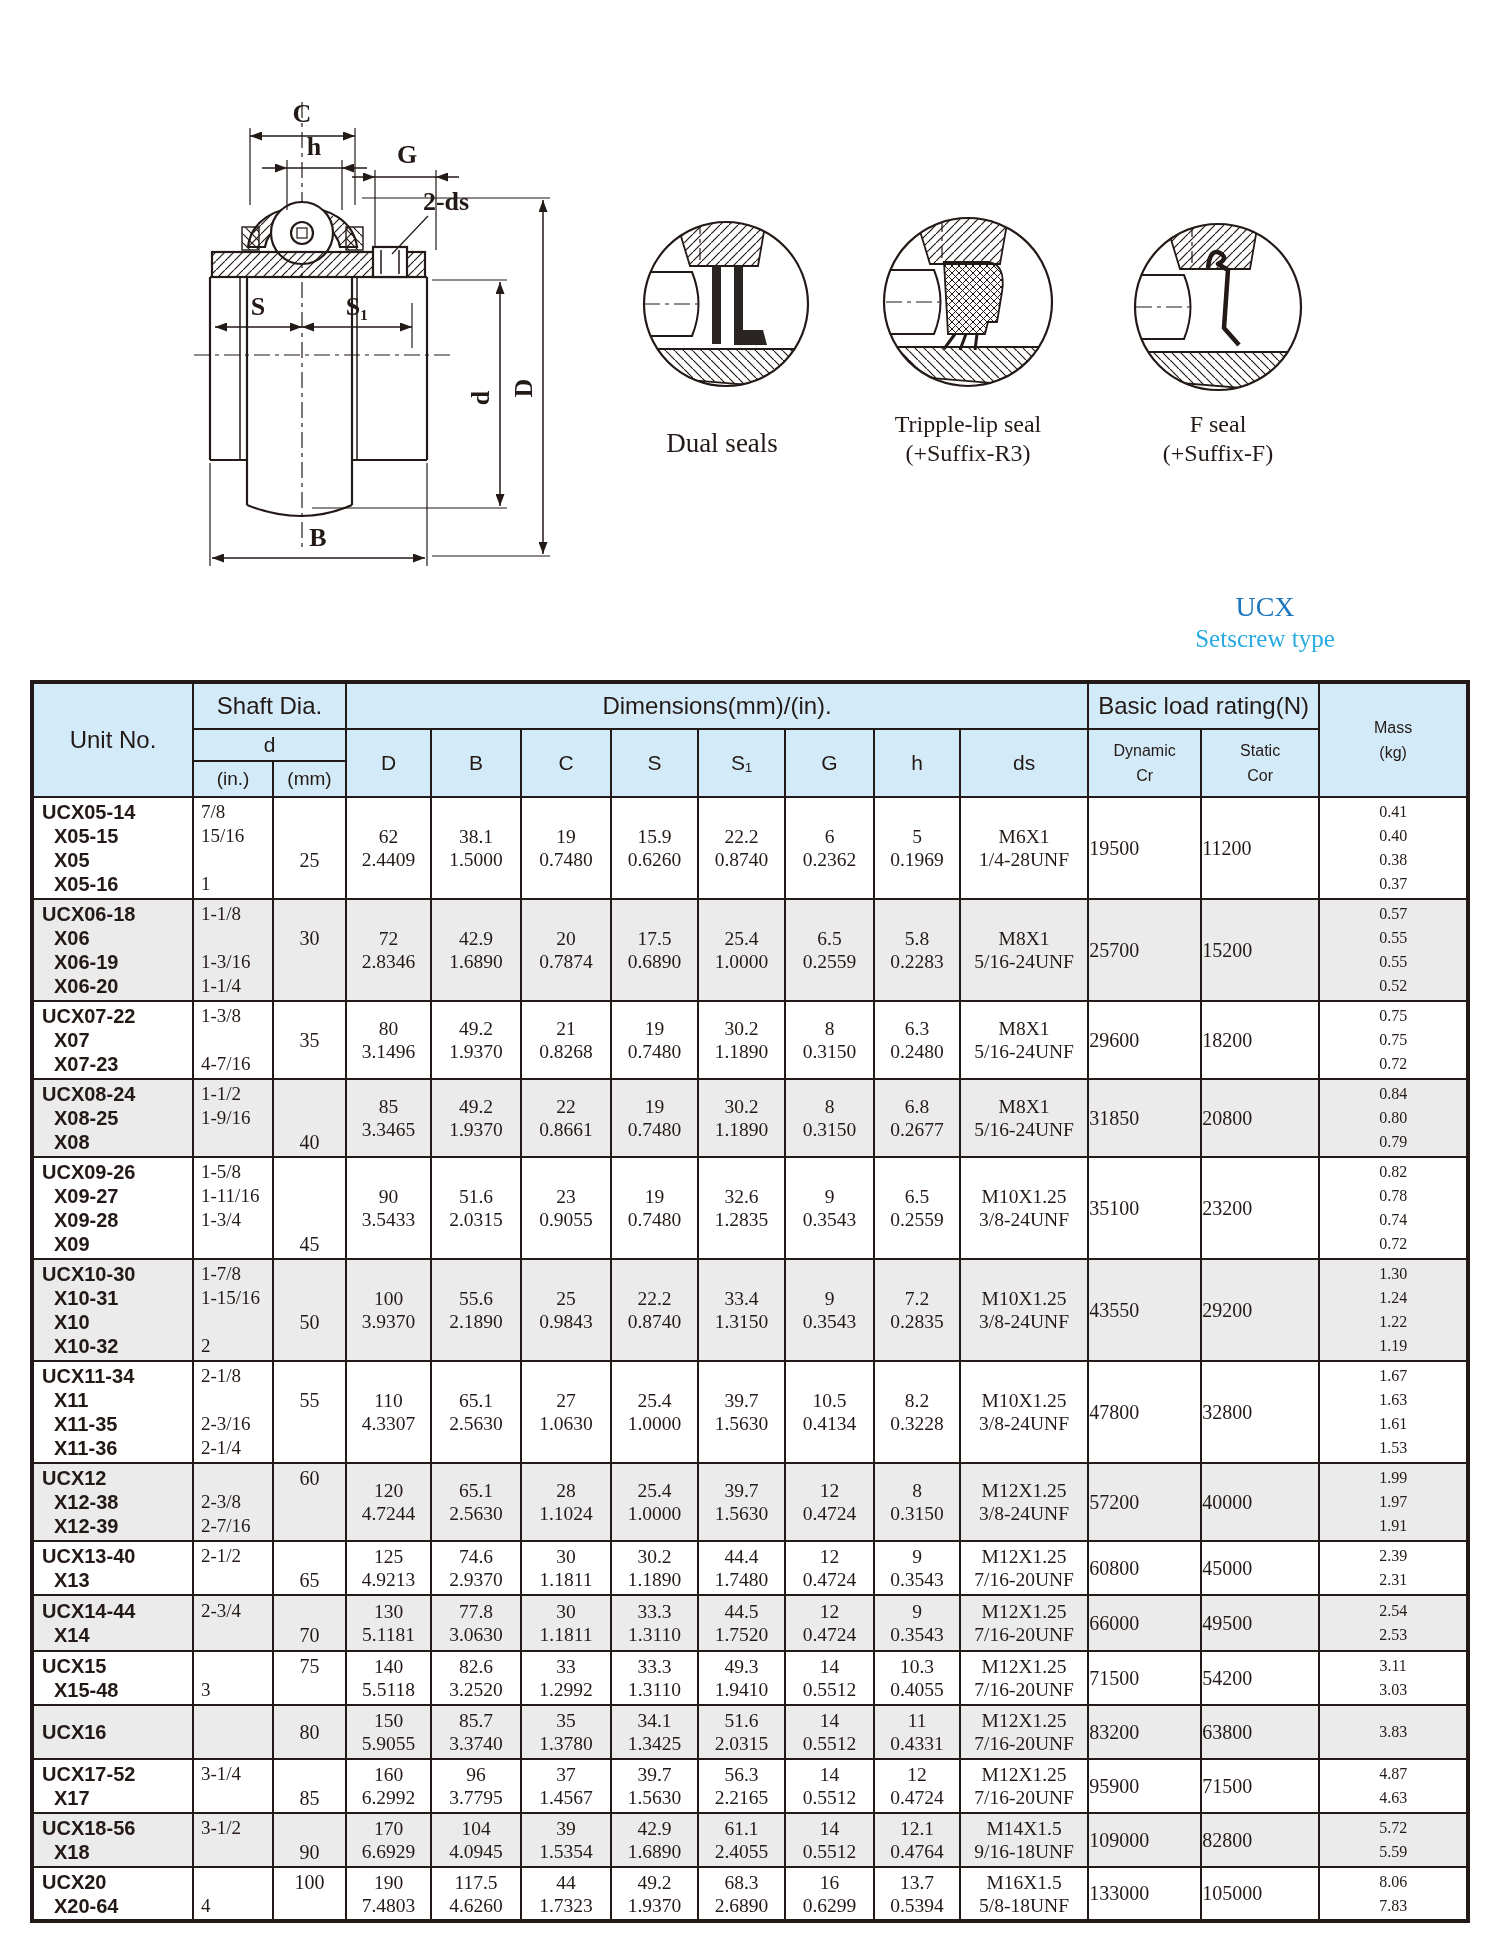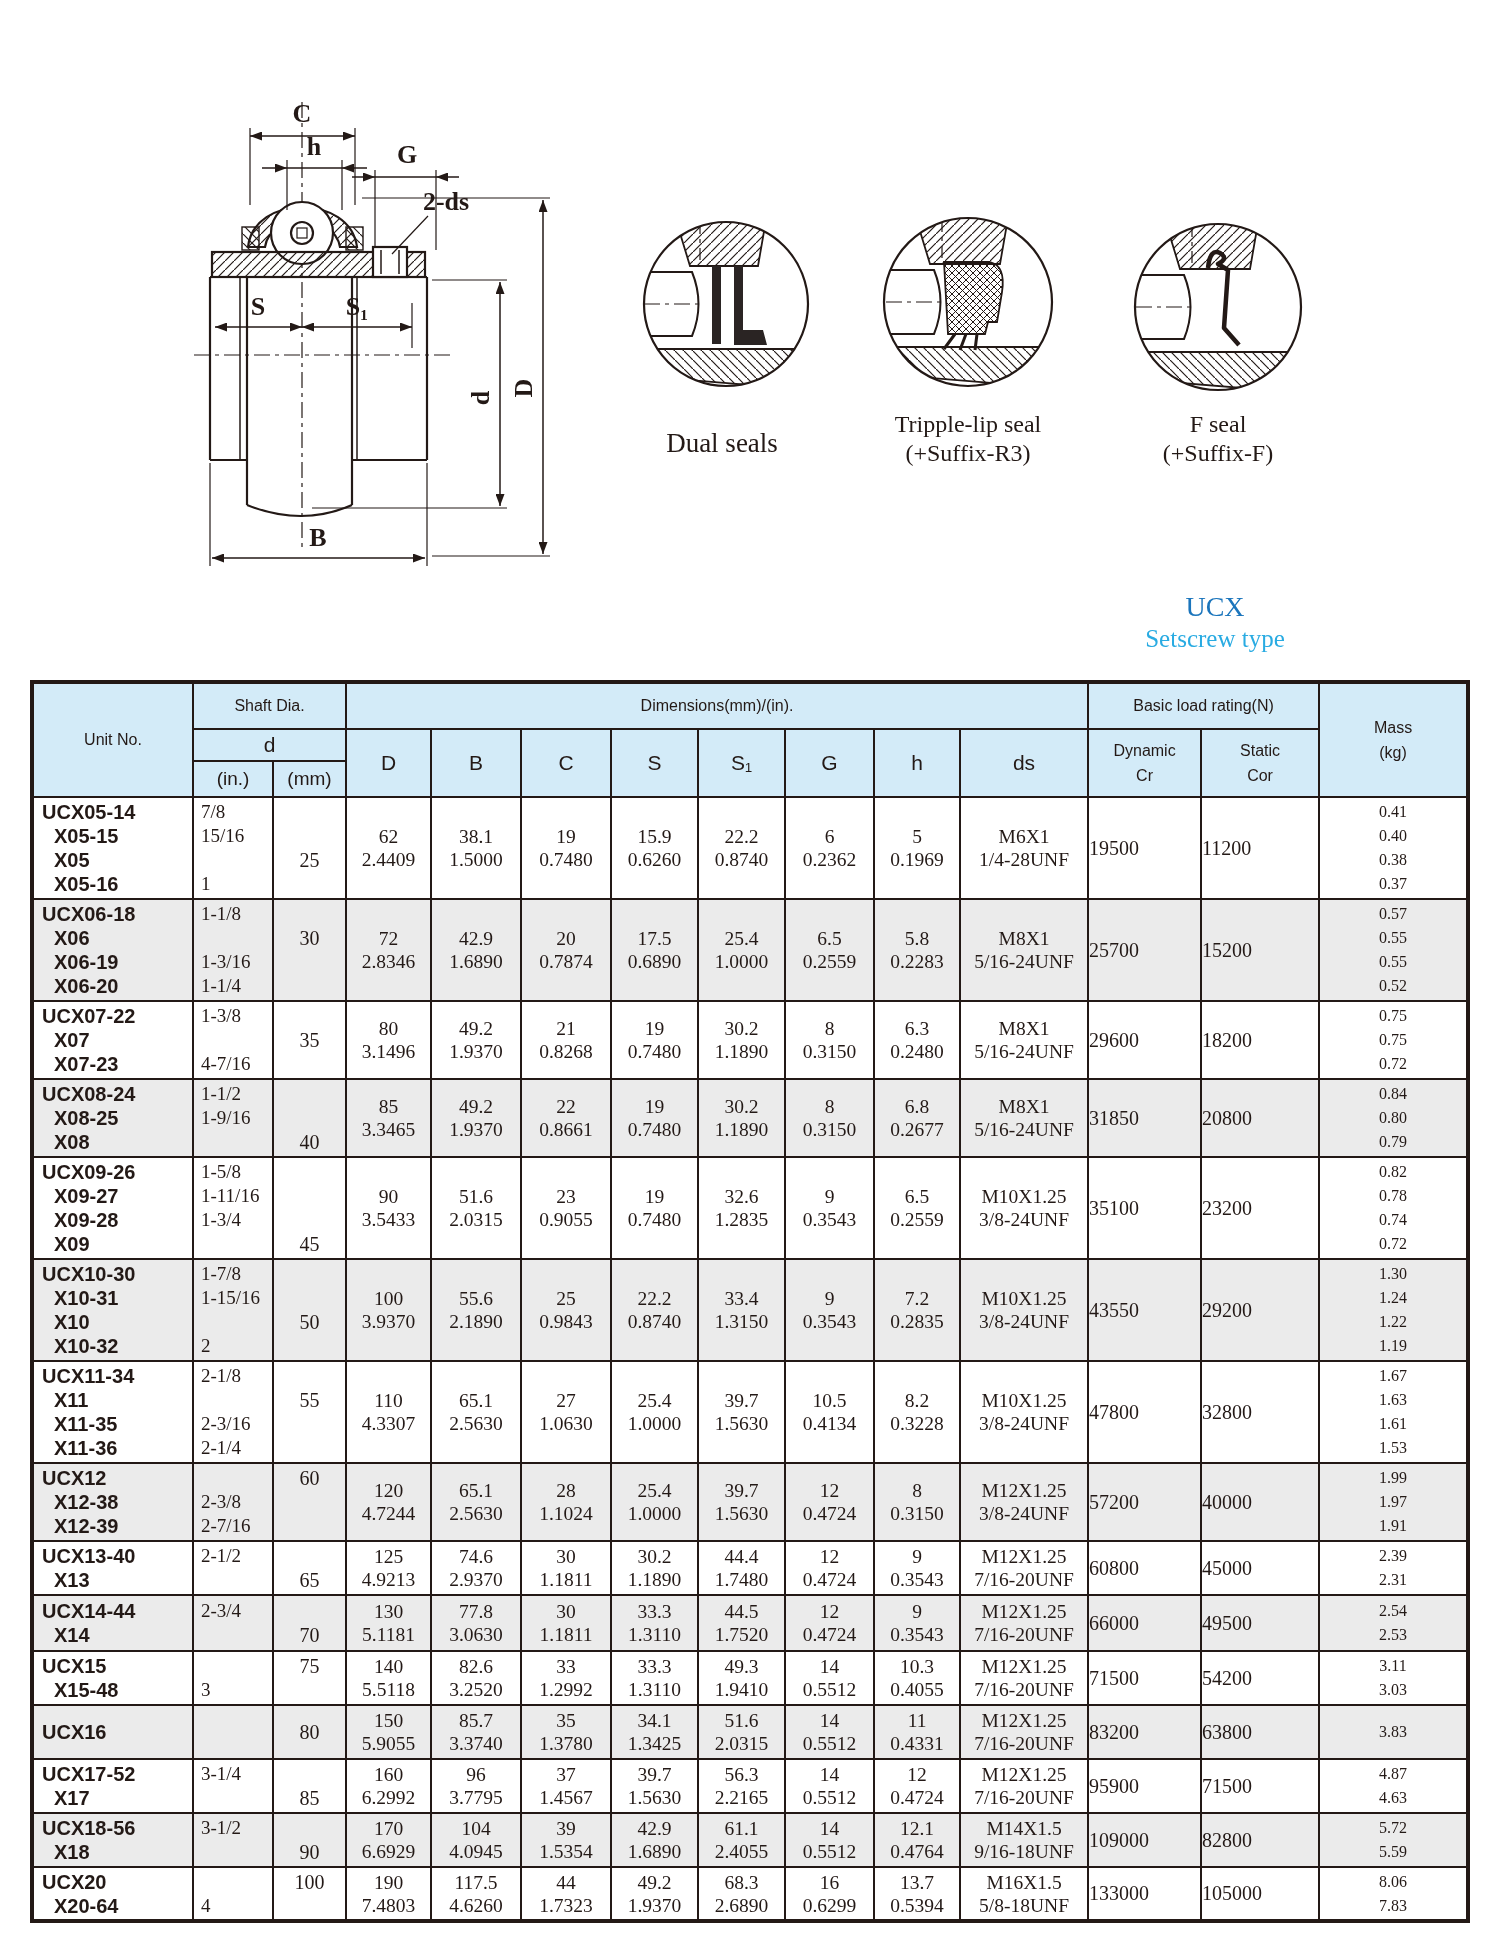--- a/index.html
+++ b/index.html
@@ -13,32 +13,32 @@
   .thin{stroke:#231916;stroke-width:1.5;fill:none;}
   .dim{stroke:#231916;stroke-width:1.5;fill:none;}
   .ext{stroke:#231916;stroke-width:1.2;fill:none;}
   .cl{stroke:#231916;stroke-width:1.2;fill:none;stroke-dasharray:16 5 4 5;}
   .lbl{font-family:"Liberation Serif","DejaVu Serif",serif;font-weight:bold;font-size:26px;
        fill:#231916;text-anchor:middle;}
   .cap{font-family:"Liberation Serif","DejaVu Serif",serif;font-size:27px;fill:#231916;text-anchor:middle;}
   .cap2{font-family:"Liberation Serif","DejaVu Serif",serif;font-size:24px;fill:#231916;text-anchor:middle;}
 
   
-  .product-title{position:absolute;left:1040px;top:590px;width:350px;text-align:center;
+  .product-title{position:absolute;left:1090px;top:590px;width:350px;text-align:center;
                  font-family:"Liberation Serif","DejaVu Serif",serif;}
   .product-title .t1{font-size:28px;line-height:34px;color:#1b75bc;}
   .product-title .t2{font-size:25px;line-height:30px;color:#29abe2;}
 
   
   #spec-table{position:absolute;left:30px;top:680px;border-collapse:collapse;table-layout:fixed;
               width:1436px;border:4px solid #231916;}
   #spec-table th,#spec-table td{border:2px solid #231916;padding:0;overflow:hidden;}
   #spec-table thead th{background:#d3ebf8;font-family:"Liberation Sans","DejaVu Sans",sans-serif;
               font-weight:normal;color:#231916;text-align:center;vertical-align:middle;}
-  .hr1 th{height:44px;font-size:16px;}
+  .hr1 th{height:44px;font-size:24px;}
   .hr2 th{height:30px;font-size:21px;}
   .hr3 th{height:34px;font-size:19px;}
   th.two-line{line-height:25px;font-size:16px;}
   tbody tr.shaded td{background:#ebebeb;}
   tbody td{vertical-align:middle;font-size:20px;}
   .c-unit div{line-height:24px;font-family:"Liberation Sans","DejaVu Sans",sans-serif;
               font-weight:bold;font-size:20px;text-align:left;white-space:nowrap;}
   .u-main{padding-left:8px;}
   .u-sub{padding-left:20px;}
   .c-din div{line-height:24px;font-size:19px;text-align:left;padding-left:7px;white-space:nowrap;}

